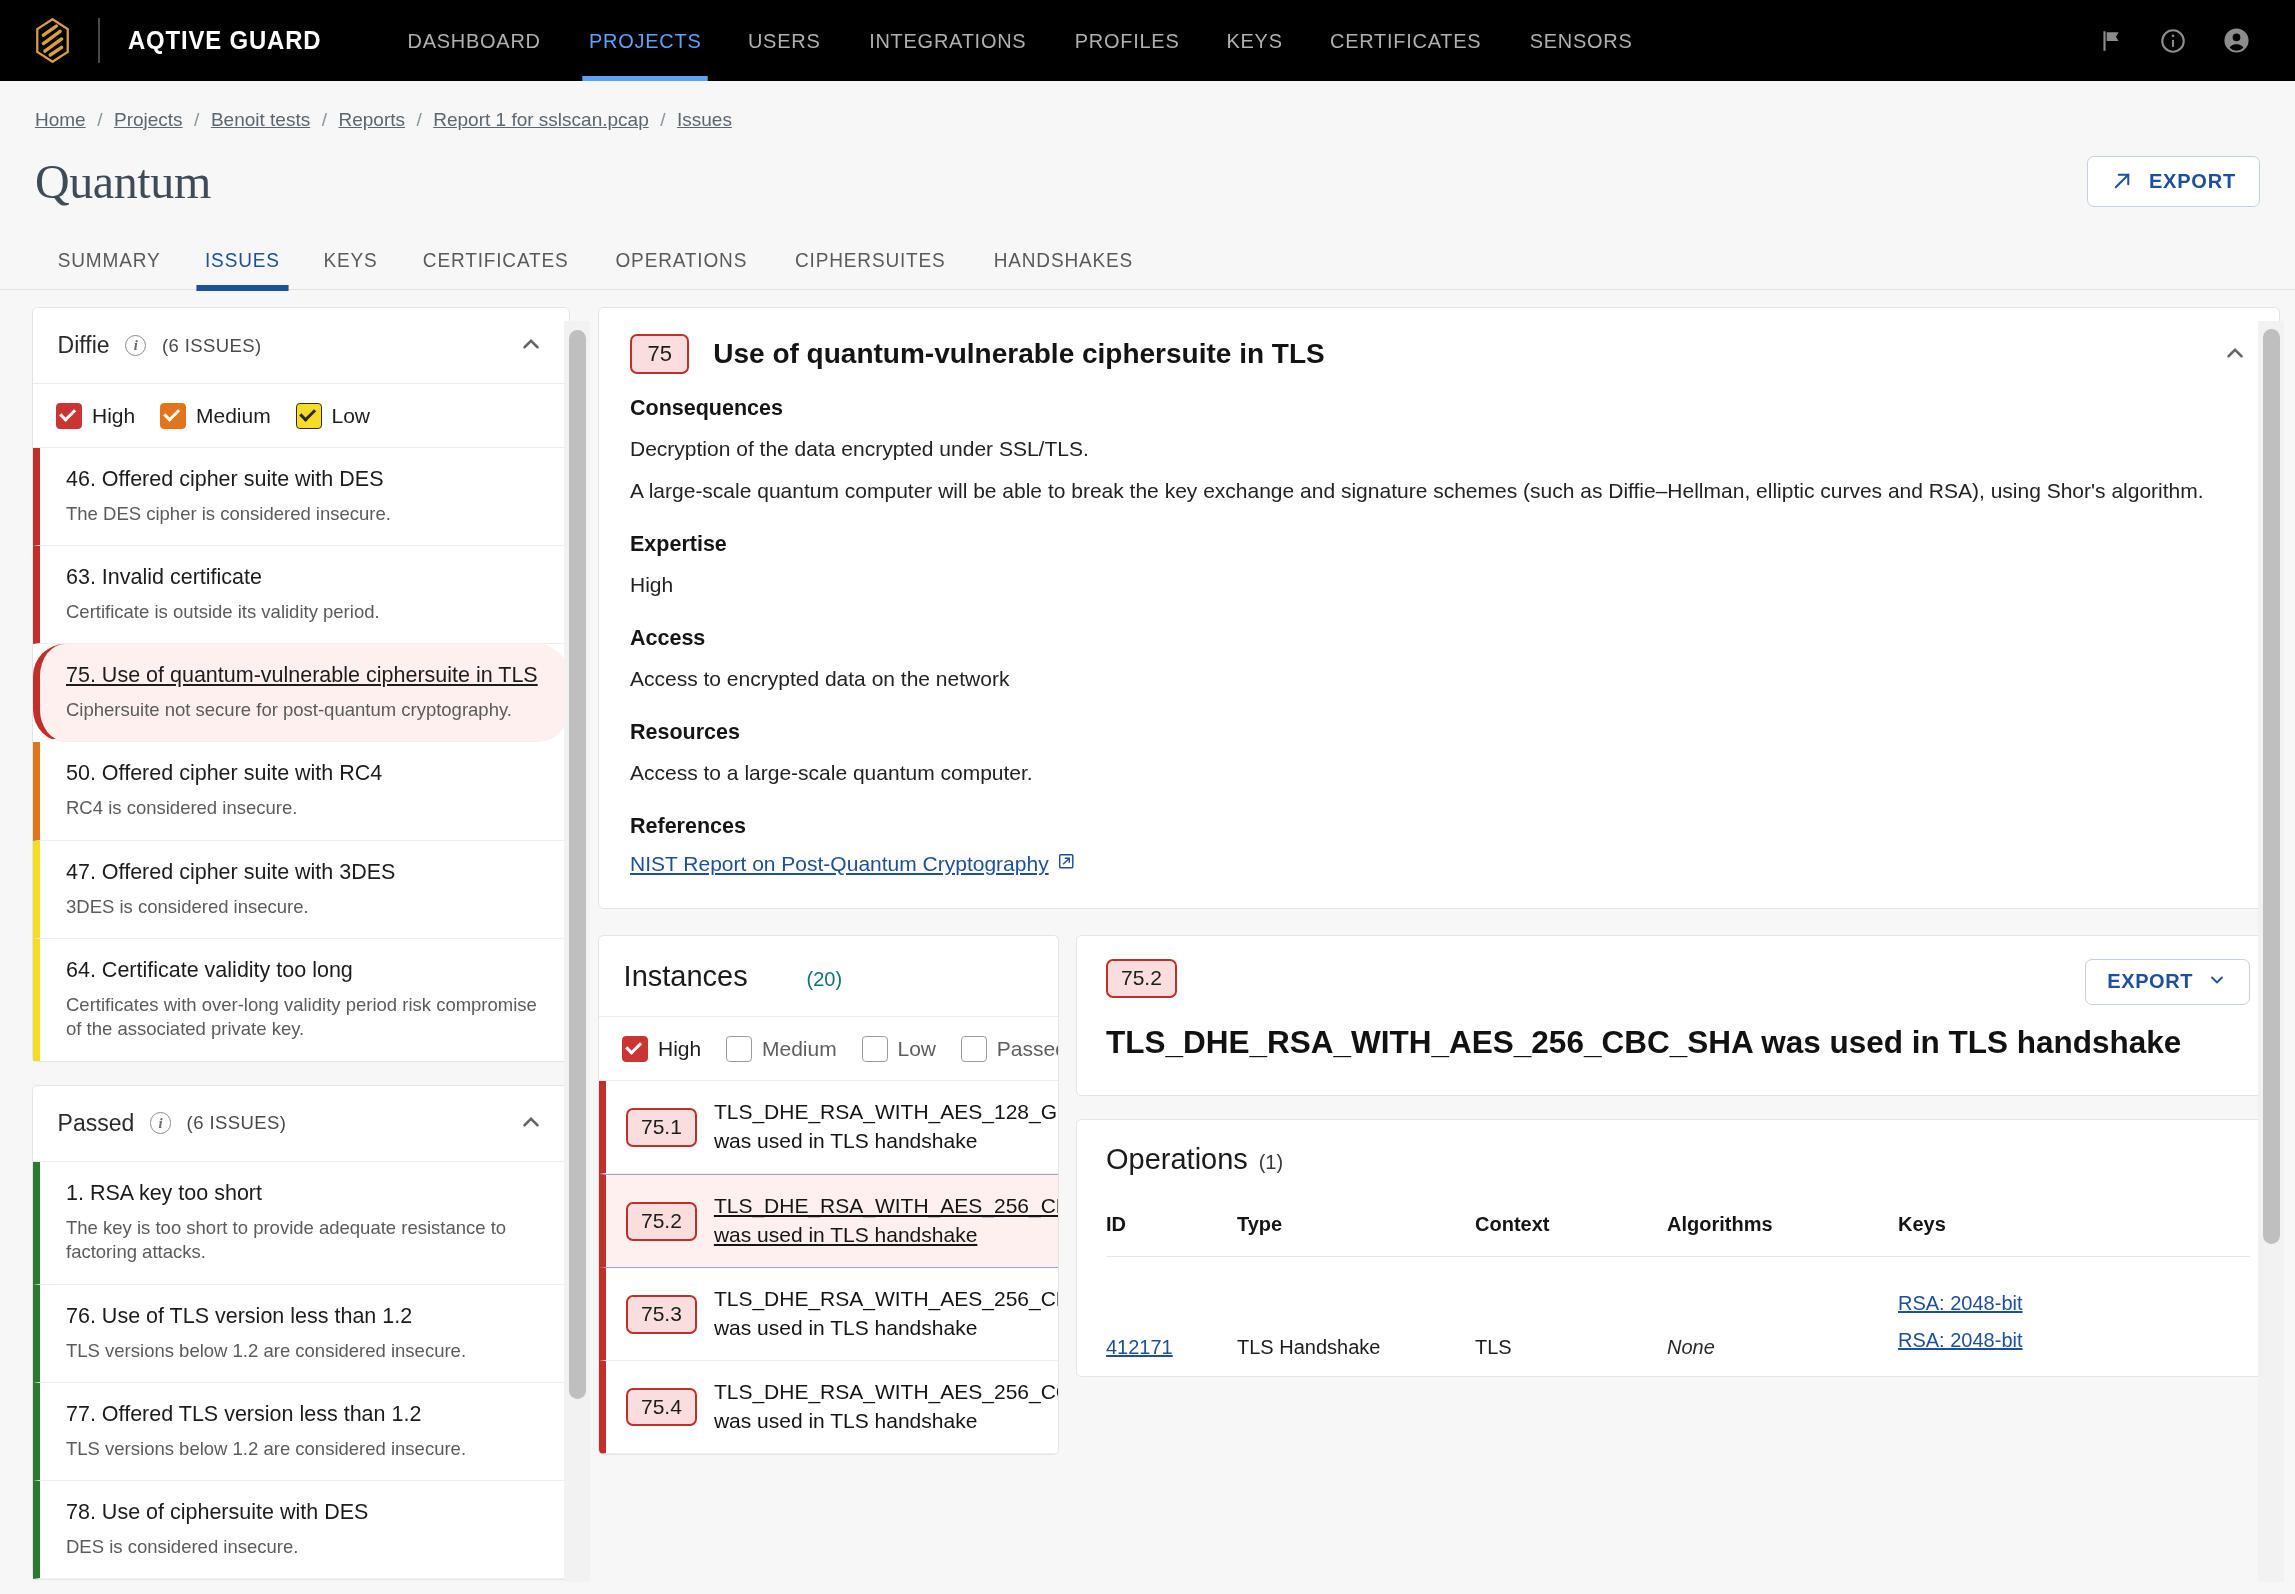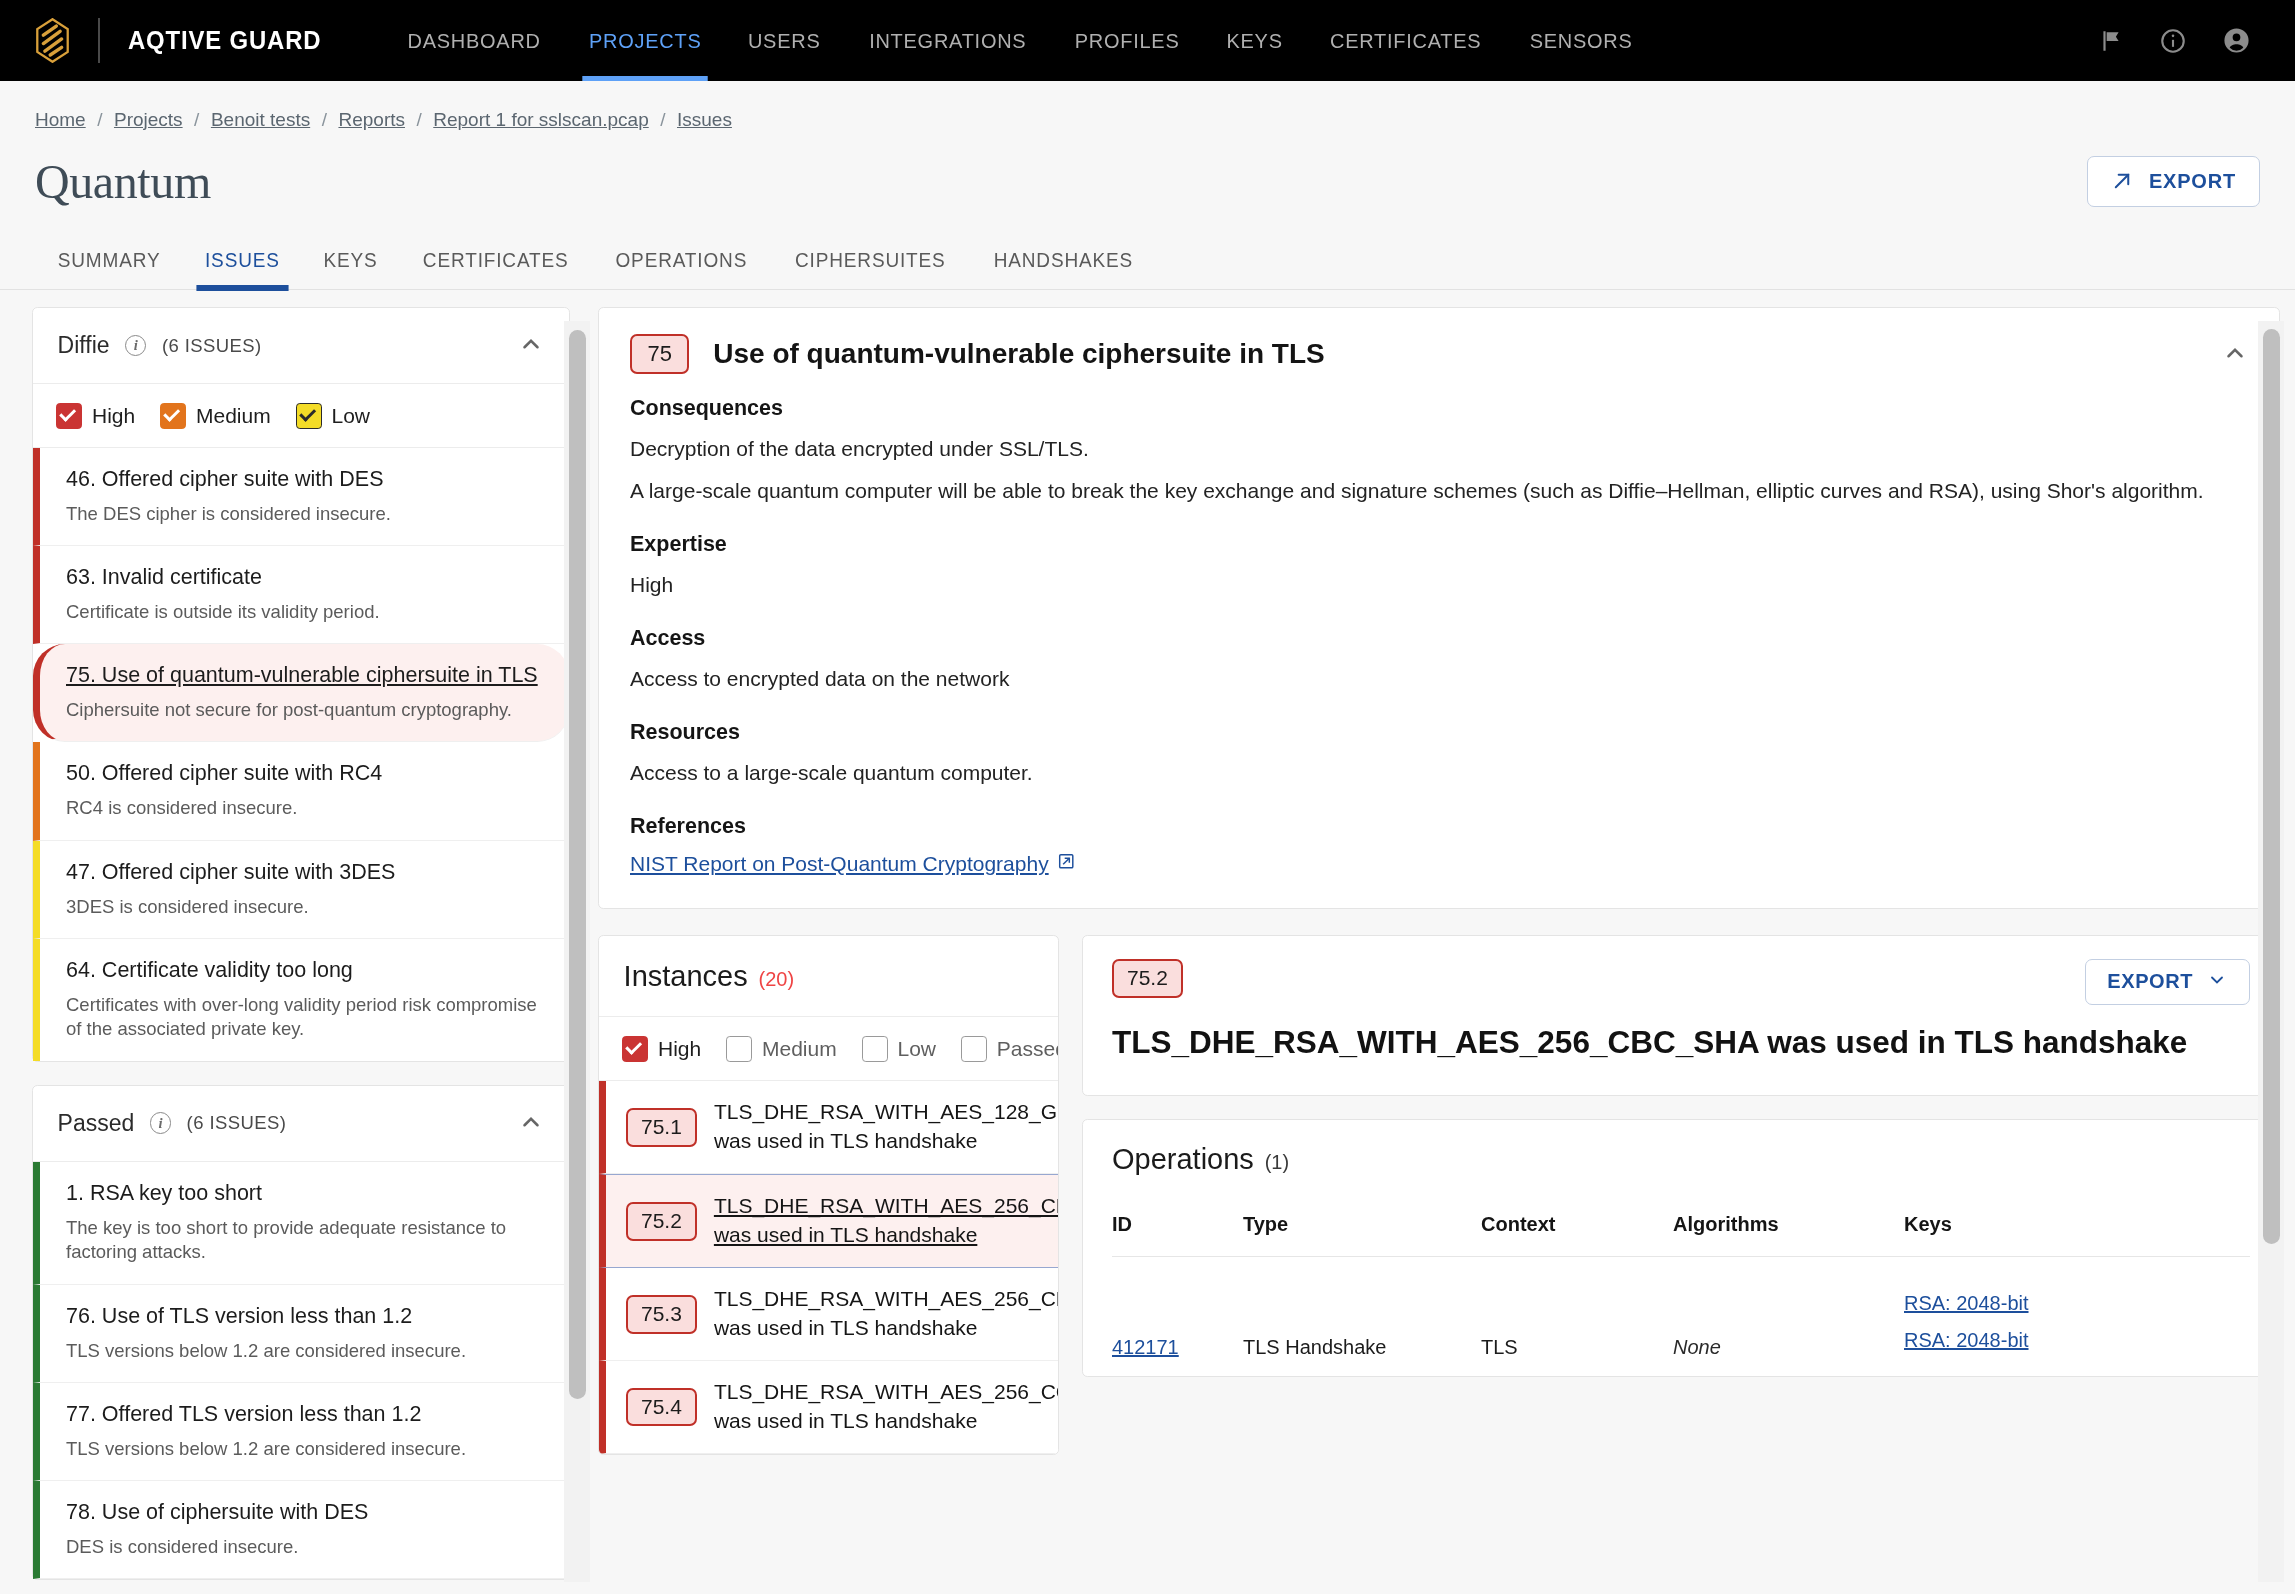--- a/index.html
+++ b/index.html
@@ -142,25 +142,25 @@
   }
   .badge.sm { font-size: 21px; padding: 5.4px 13px; }
   .detail-title { font-size: 28px; font-weight: 700; color: #141414; }
   .detail-body { padding: 0 31px 32px 31px; }
   .h-lab { font-size: 21.5px; font-weight: 700; color: #151515; margin-top: 26px; }
   .h-lab.first { margin-top: 0; }
   .p-txt { font-size: 21px; color: #232323; line-height: 1.42; margin-top: 13px; max-width: 1607px; }
   .reflink { font-size: 21px; color: #1d4f9c; text-decoration: underline; display: inline-flex;
              align-items: center; gap: 8.5px; margin-top: 13px; cursor: pointer; }
 
-  .lower { display: flex; gap: 23px; margin-top: 26px; }
+  .lower { display: flex; gap: 17px; margin-top: 26px; }
   .inst-card { width: 461px; background: #fff; border: 1.5px solid #e4e4e4; border-radius: 5.4px; overflow: hidden; }
   .inst-head { padding: 24.6px 24.6px 23px 24.6px; border-bottom: 1.5px solid #ececec; display: flex; align-items: baseline; gap: 10.8px; }
   .inst-title { font-size: 29px; color: #1b1b1b; }
-  .inst-count { font-size: 20px; color: #ef4444; }
+  .inst-count { font-size: 20px; color: #0f766e; margin-left: 48px; }
   .inst-row {
     display: flex; align-items: center; gap: 17px; padding: 17px 20px;
     border-bottom: 1.5px solid #efefef; border-left: 7px solid #c03028; cursor: pointer; background:#fff;
   }
   .inst-row.selected { background: #fdf0ef; border-top: 1.5px solid #97a7d0; border-bottom: 1.5px solid #97a7d0; }
   .inst-row .txt { font-size: 21px; color: #151515; line-height: 1.38; }
   .inst-row.selected .txt { text-decoration: underline; }
 
   .op-col { flex: 1; display: flex; flex-direction: column; gap: 23px; }
   .op-top { background: #fff; border: 1.5px solid #e4e4e4; border-radius: 5.4px; padding: 23px 29px 31px 29px; }

